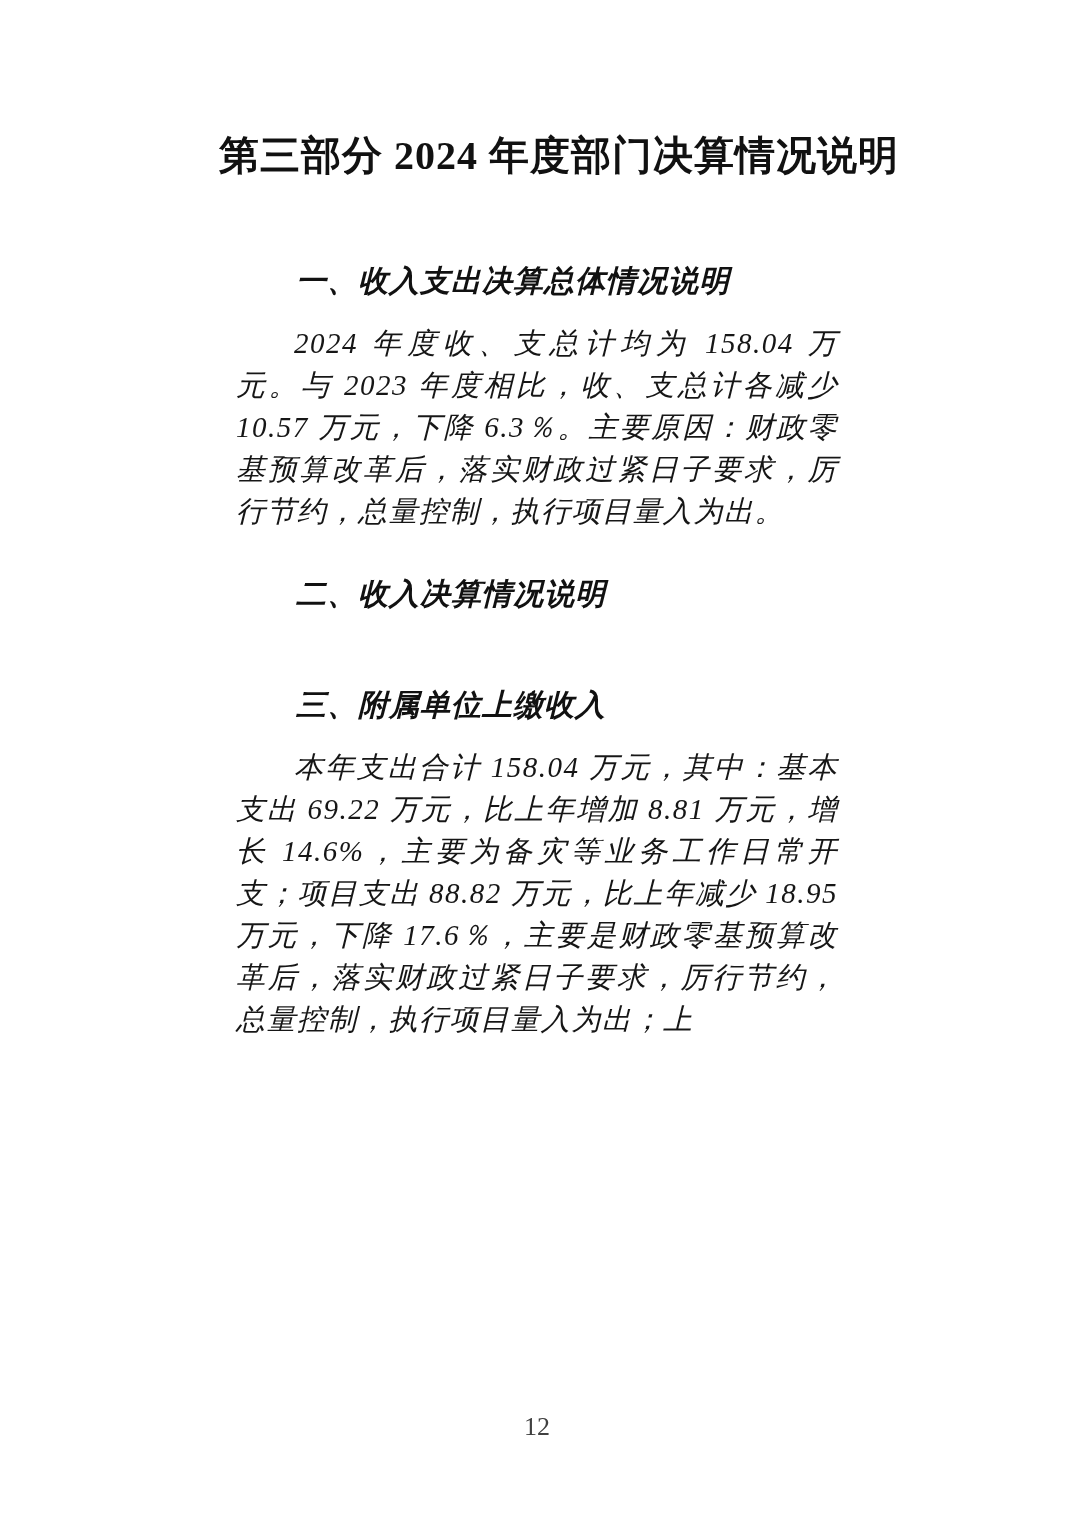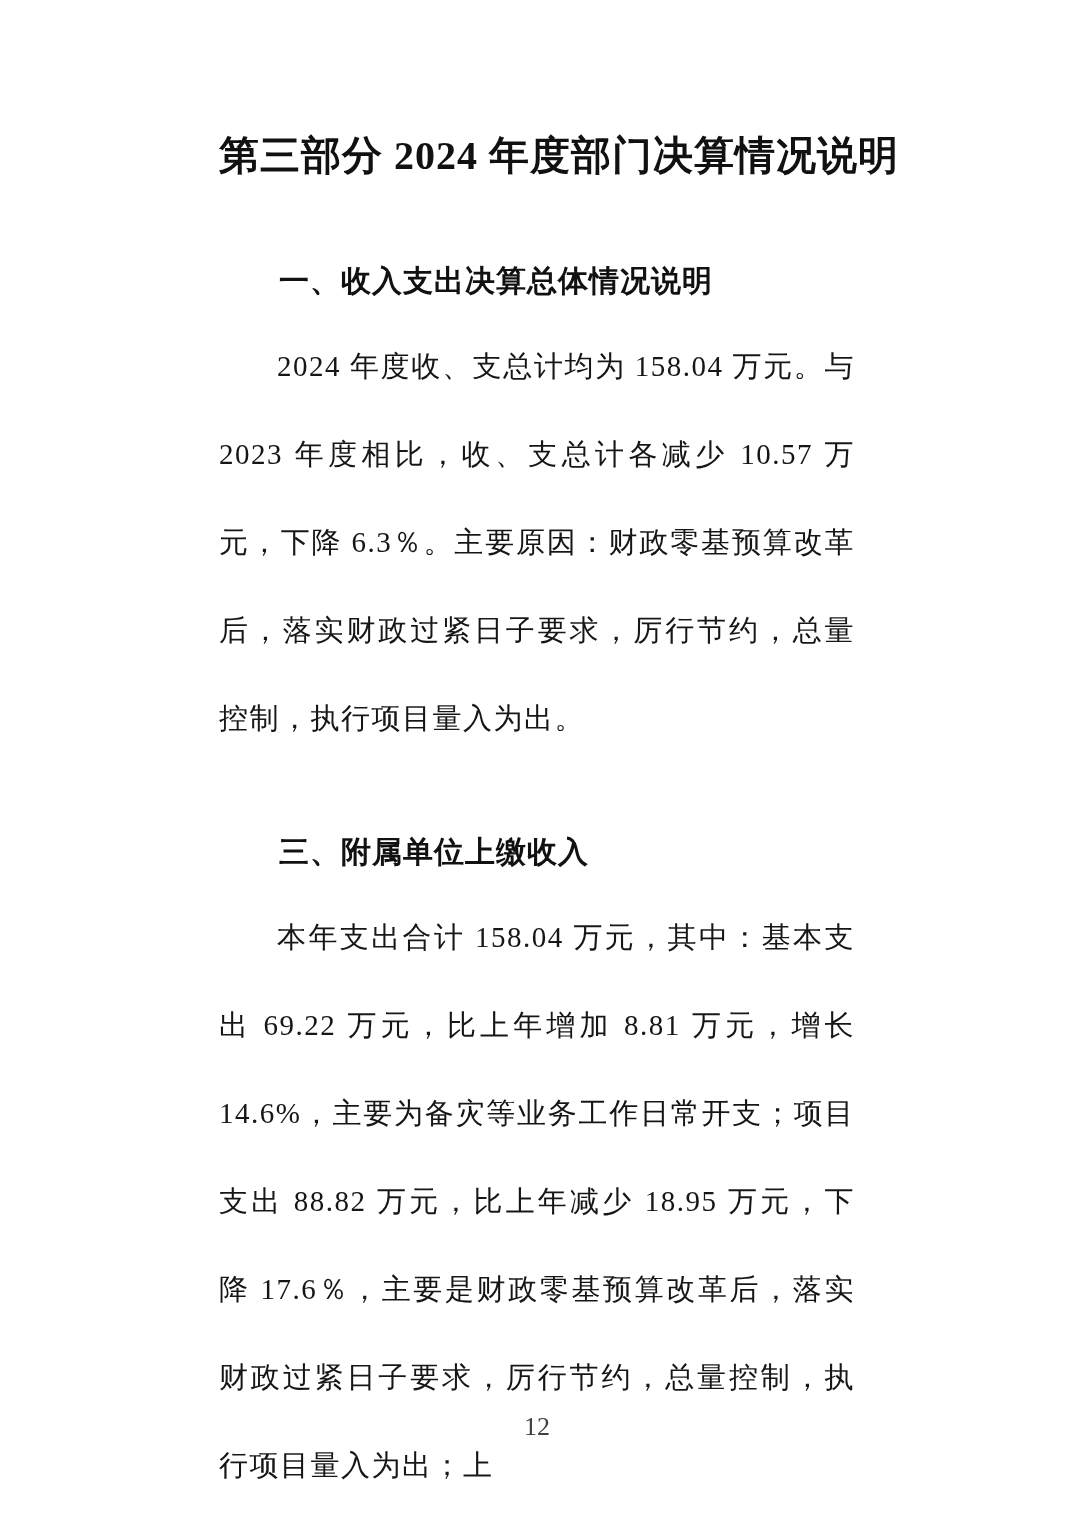--- a/index.html
+++ b/index.html
@@ -22,41 +22,42 @@
     font-family: "Liberation Serif", "DejaVu Serif", serif;
     font-size: 40px;
     font-weight: 700;
     text-align: center;
     margin: 0 0 78px 0;
     letter-spacing: 1px;
     color: #111111;
     white-space: nowrap;
   }
   .sec {
-    margin: 0;
+    margin: 17px;
+    font-style: italic;
   }
   .sec-heading {
     font-family: "Liberation Sans", "DejaVu Sans", sans-serif;
     font-size: 30px;
     font-weight: 700;
     color: #111111;
     margin: 0 0 20px 0;
     text-indent: 2em;
     letter-spacing: 1px;
   }
   .sec + .sec {
     margin-top: 42px;
   }
   .sec.sec-extra-gap {
     margin-top: 70px;
   }
   .body-para {
     font-family: "Liberation Serif", "DejaVu Serif", serif;
     font-size: 29px;
-    line-height: 88px;
+    line-height: 42px;
     text-indent: 2em;
     text-align: justify;
     margin: 0;
     letter-spacing: 1.5px;
     color: #161616;
   }
   .page-number {
     position: absolute;
     bottom: 78px;
     left: 0;
@@ -73,20 +74,21 @@
 <div class="page">
 
   <h1 class="doc-title">第三部分 2024 年度部门决算情况说明</h1>
 
   <section class="sec">
     <h2 class="sec-heading">一、收入支出决算总体情况说明</h2>
     <p class="body-para">2024 年度收、支总计均为 158.04 万元。与 2023 年度相比，收、支总计各减少 10.57 万元，下降 6.3％。主要原因：财政零基预算改革后，落实财政过紧日子要求，厉行节约，总量控制，执行项目量入为出。</p>
   </section>
 
   <section class="sec">
+    <h2 class="sec-heading">二、收入决算情况说明</h2>
   </section>
 
   <section class="sec sec-extra-gap">
     <h2 class="sec-heading">三、附属单位上缴收入</h2>
     <p class="body-para">本年支出合计 158.04 万元，其中：基本支出 69.22 万元，比上年增加 8.81 万元，增长 14.6%，主要为备灾等业务工作日常开支；项目支出 88.82 万元，比上年减少 18.95 万元，下降 17.6％，主要是财政零基预算改革后，落实财政过紧日子要求，厉行节约，总量控制，执行项目量入为出；上</p>
   </section>
 
   <div class="page-number">12</div>
 
 </div>

